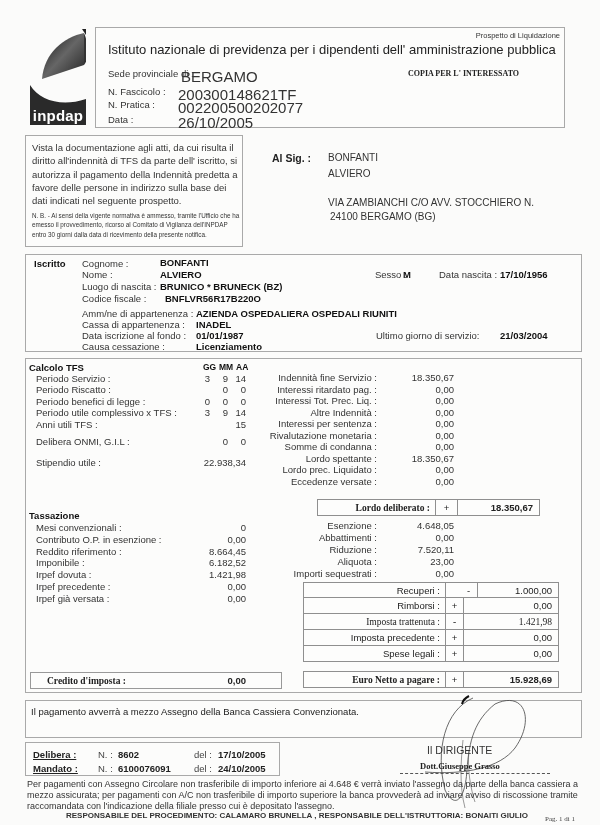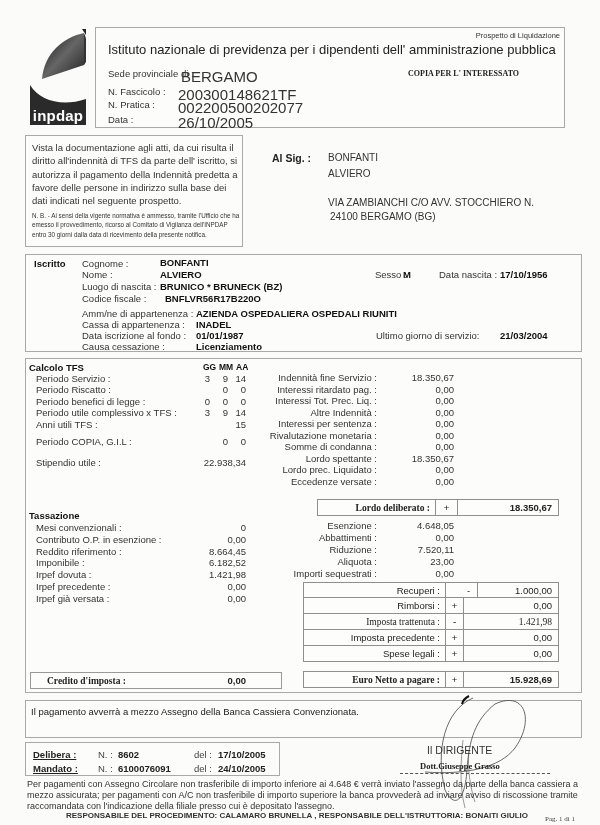--- a/index.html
+++ b/index.html
@@ -173,21 +173,21 @@
       <div class="abs lbl" style="left:10px;top:48px">Periodo utile complessivo x TFS :</div>
       <div class="abs num" style="left:170px;top:48px;width:14px">3</div>
       <div class="abs num" style="left:188px;top:48px;width:14px">9</div>
       <div class="abs num" style="left:206px;top:48px;width:14px">14</div>
     </div>
     <div>
       <div class="abs lbl" style="left:10px;top:60px">Anni utili TFS :</div>
       <div class="abs num" style="left:206px;top:60px;width:14px">15</div>
     </div>
     <div>
-      <div class="abs lbl" style="left:10px;top:77px">Periodo COPIA, G.I.L :</div>
+      <div class="abs lbl" style="left:10px;top:77px">Delibera ONMI, G.I.L :</div>
       <div class="abs num" style="left:188px;top:77px;width:14px">0</div>
       <div class="abs num" style="left:206px;top:77px;width:14px">0</div>
     </div>
     <div>
       <div class="abs lbl" style="left:10px;top:98px">Stipendio utile :</div>
       <div class="abs num" style="left:150px;top:98px;width:70px">22.938,34</div>
     </div>
   </div>
 
   <div id="amount-rows">
@@ -226,21 +226,21 @@
       <div>
         <div class="abs lbl r" style="left:175px;top:105px;width:176px">Lordo prec. Liquidato :</div>
         <div class="abs num" style="left:360px;top:105px;width:68px">0,00</div>
       </div>
       <div>
         <div class="abs lbl r" style="left:175px;top:116.5px;width:176px">Eccedenze versate :</div>
         <div class="abs num" style="left:360px;top:116.5px;width:68px">0,00</div>
       </div>
     </div>
 
-  <div class="bx-row" style="left:291px;top:140px;width:242px">
+  <div class="bx-row" style="left:291px;top:140px;width:223px">
     <div class="bx-l serif bold" style="width:118px;font-size:9.5px">Lordo deliberato :</div>
     <div class="bx-s" style="width:22px">+</div>
     <div class="bx-v bold" style="flex:1">18.350,67</div>
   </div>
 
   <div class="abs sect" style="left:3px;top:151px">Tassazione</div>
   <div id="tax-rows">
       <div>
         <div class="abs lbl" style="left:10px;top:163px">Mesi convenzionali :</div>
         <div class="abs num" style="left:150px;top:163px;width:70px">0</div>

